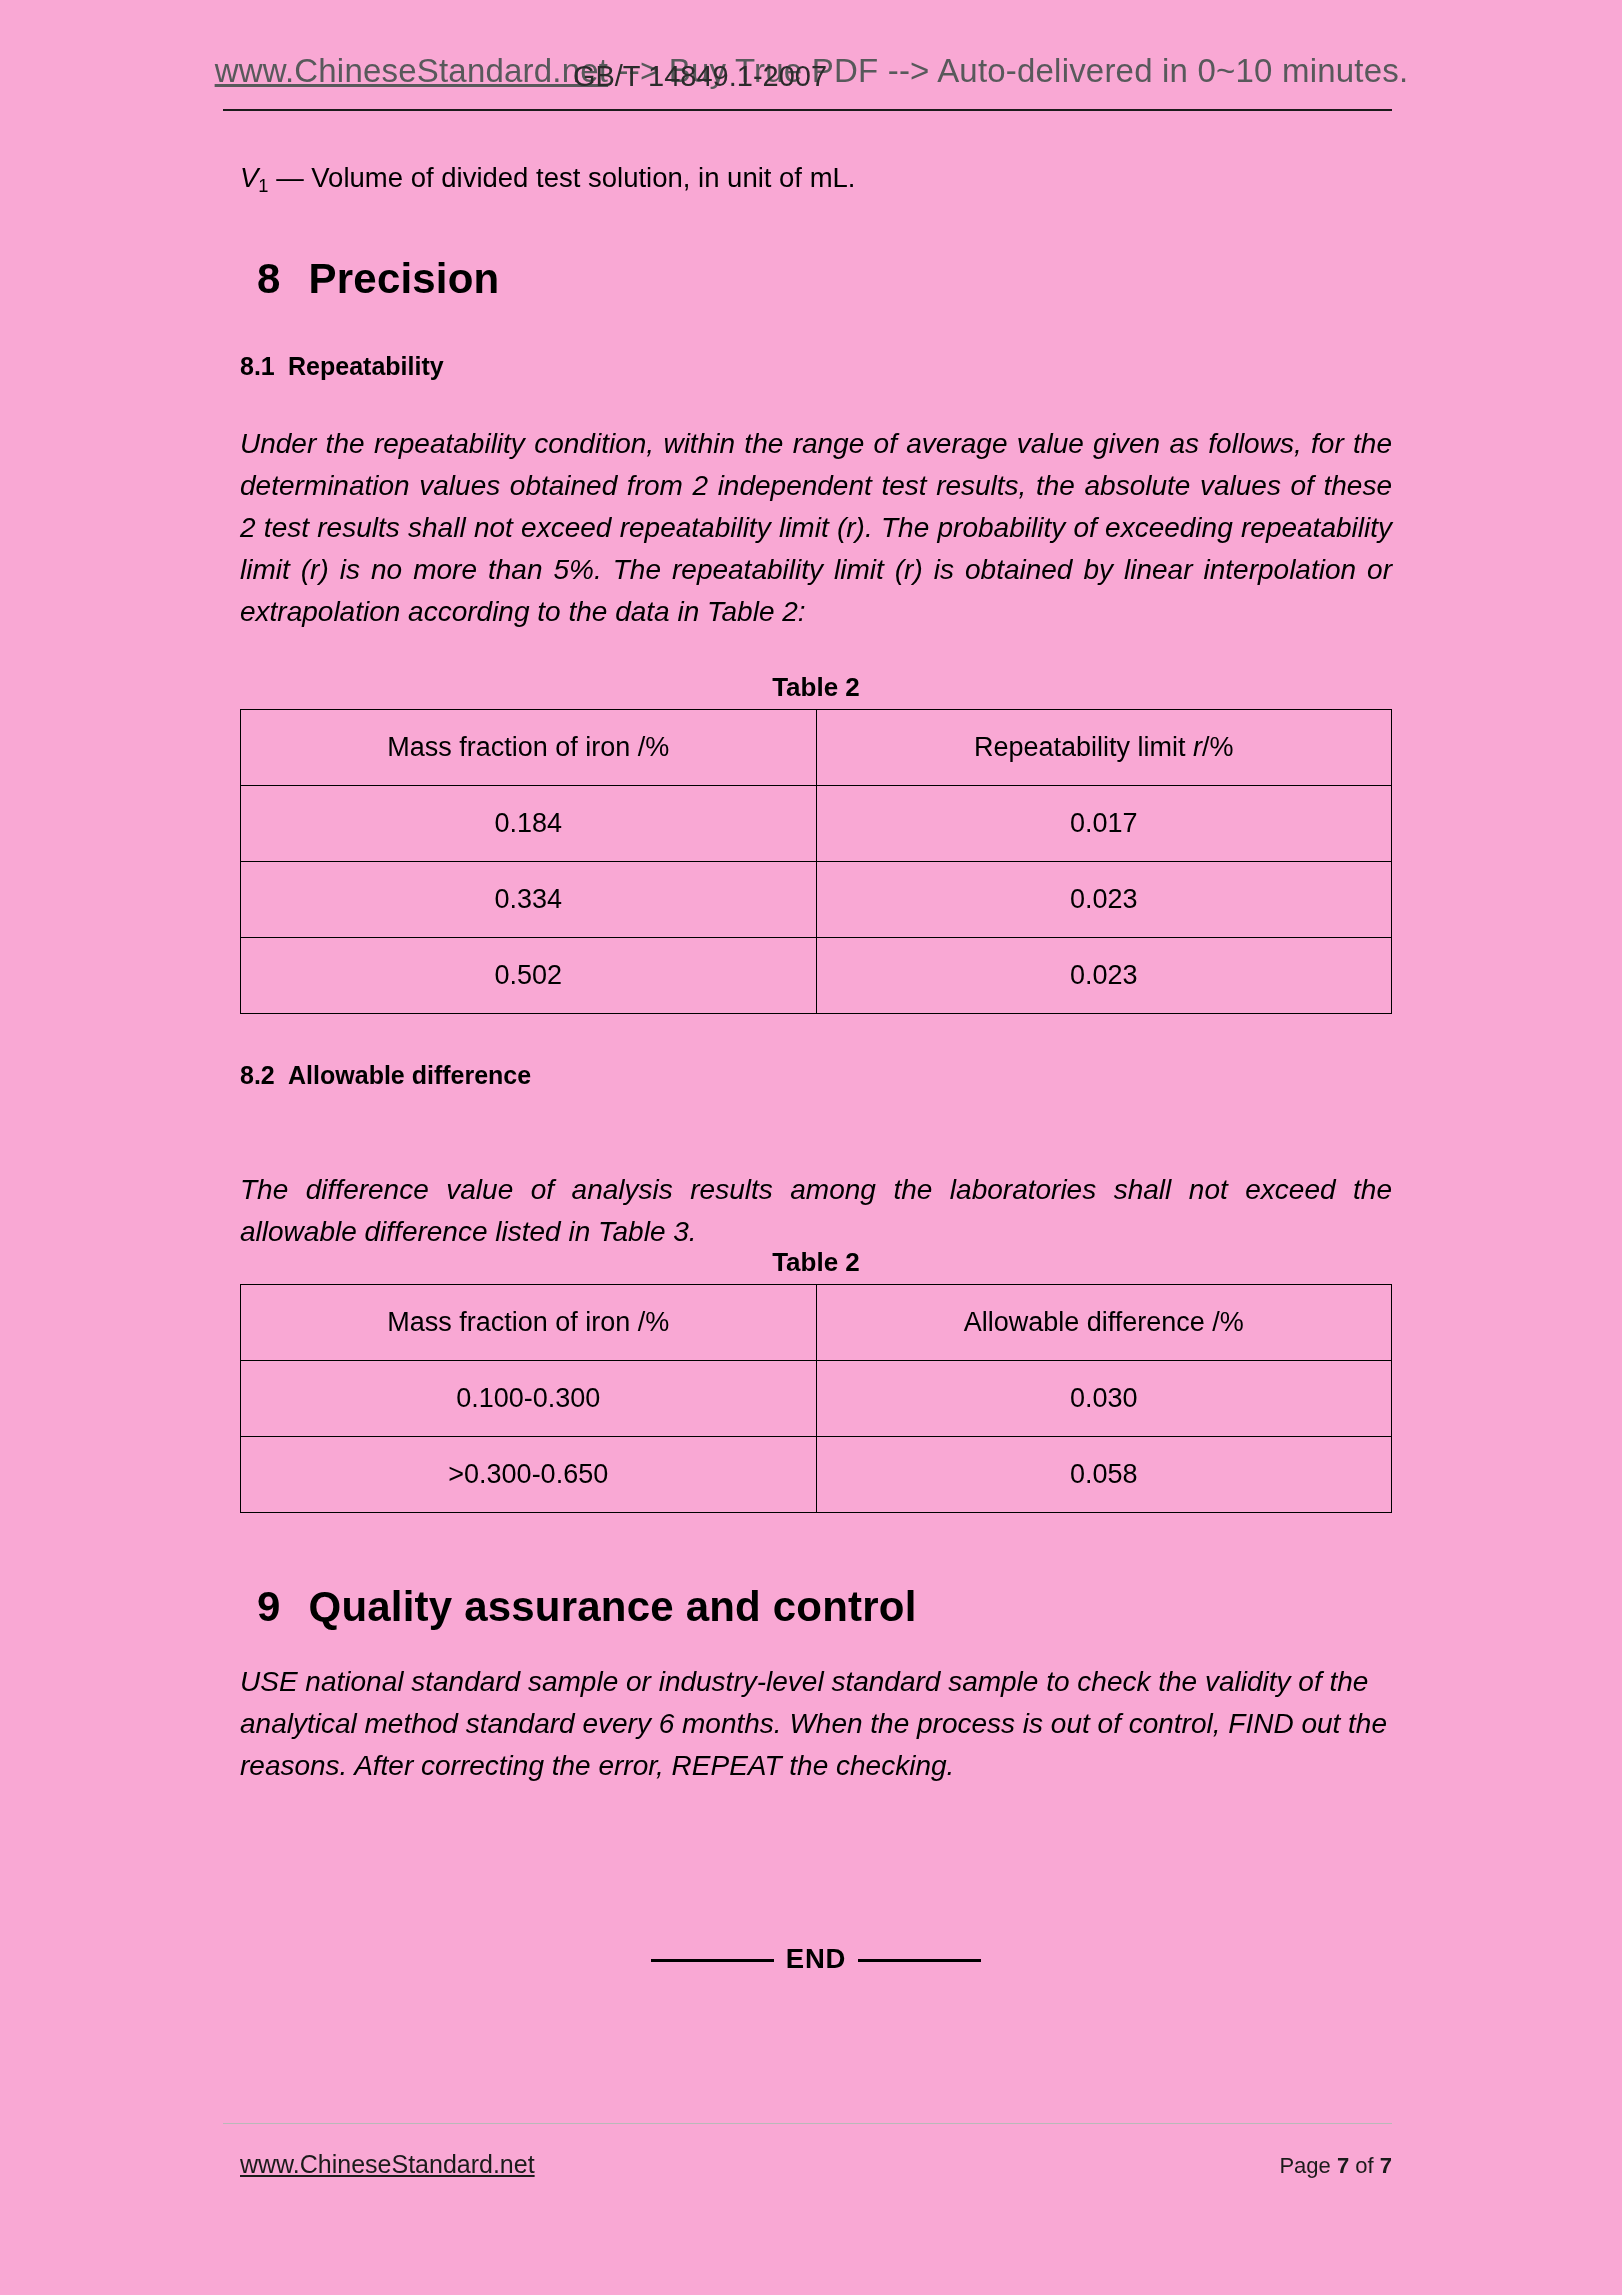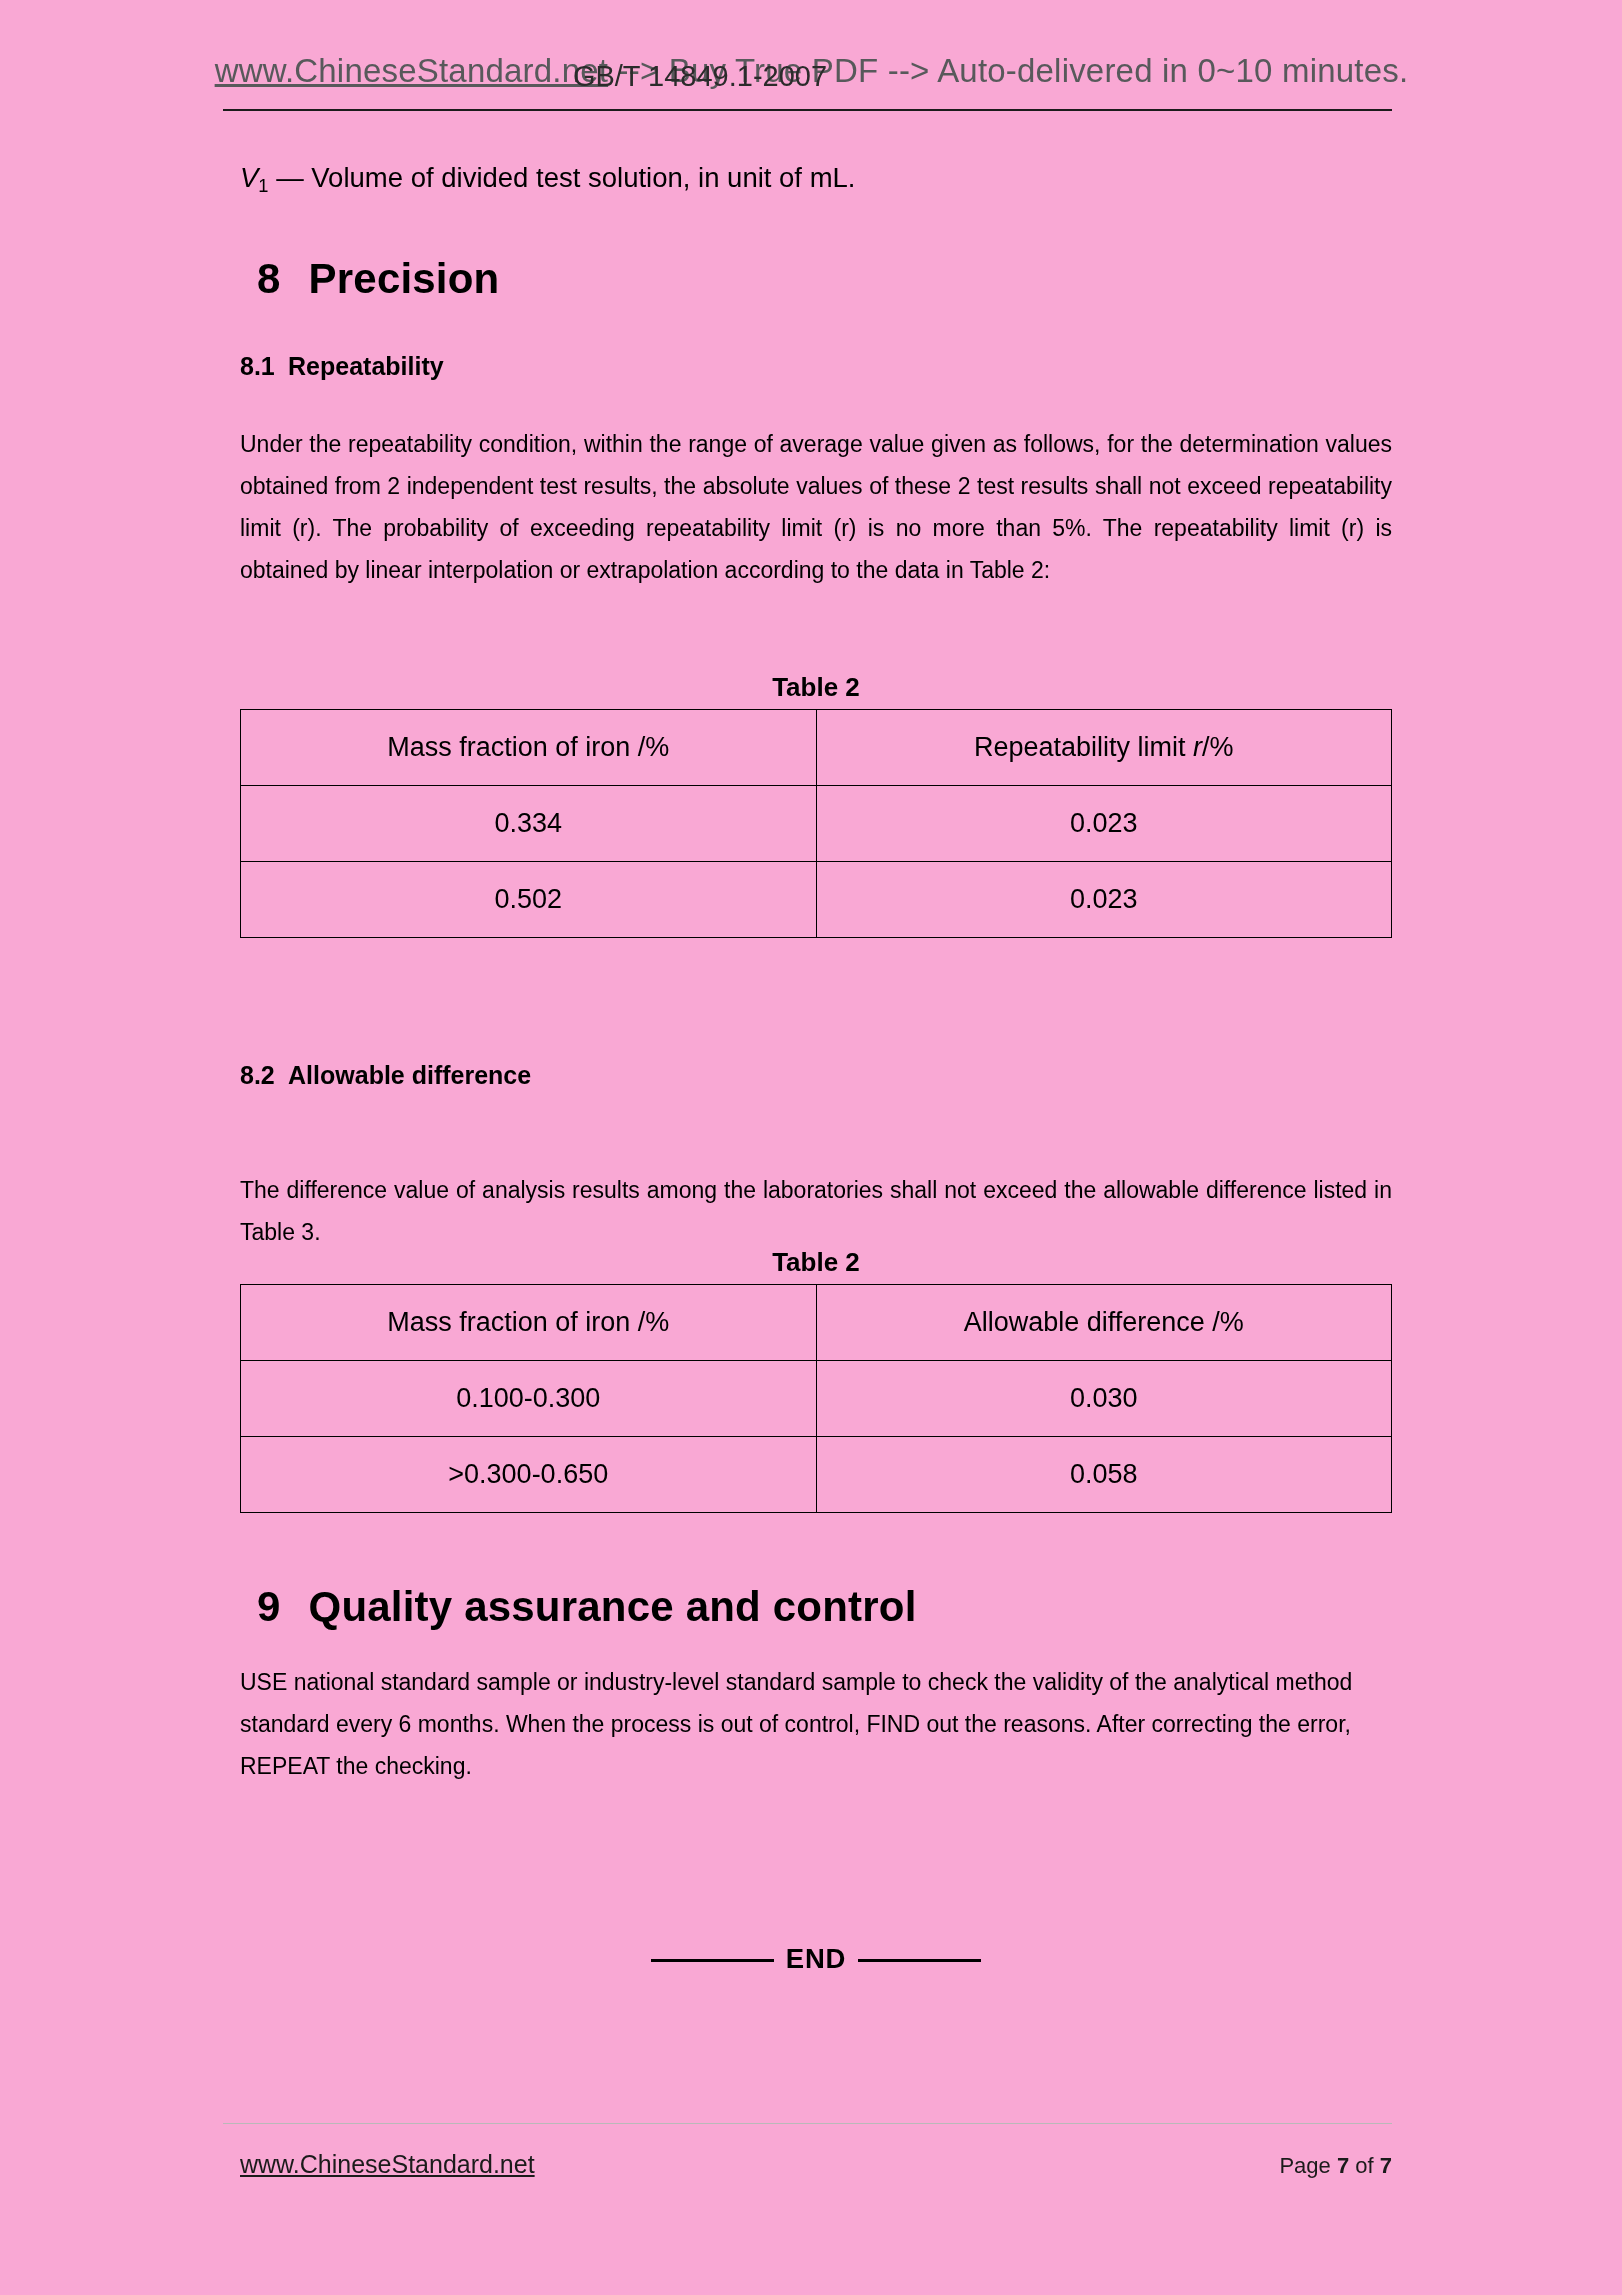--- a/index.html
+++ b/index.html
@@ -96,24 +96,25 @@
     font-size: 25px;
     font-weight: bold;
     white-space: nowrap;
   }
   h2.subsec .num { margin-right: 13.3px; }
 
   p.body {
     position: absolute;
     margin: 0;
     width: 1152px;
-    font-size: 23px;
+    font-size: 28px;
     line-height: 42px;
     text-align: justify;
     text-justify: inter-word;
+    font-style: italic;
   }
   p.body.last-left { text-align: left; }
 
   .table-caption {
     position: absolute;
     width: 1152px;
     text-align: center;
     font-size: 26px;
     font-weight: bold;
   }
@@ -209,20 +210,24 @@
 
     <div class="table-caption" style="top:672px;">Table 2</div>
 
     <table class="datatable" style="top:709px;">
       <tbody>
         <tr>
           <td class="colhead">Mass fraction of iron /%</td>
           <td class="colhead">Repeatability limit <i>r</i>/%</td>
         </tr>
         <tr>
+          <td>0.184</td>
+          <td>0.017</td>
+        </tr>
+        <tr>
           <td>0.334</td>
           <td>0.023</td>
         </tr>
         <tr>
           <td>0.502</td>
           <td>0.023</td>
         </tr>
       </tbody>
     </table>
 

